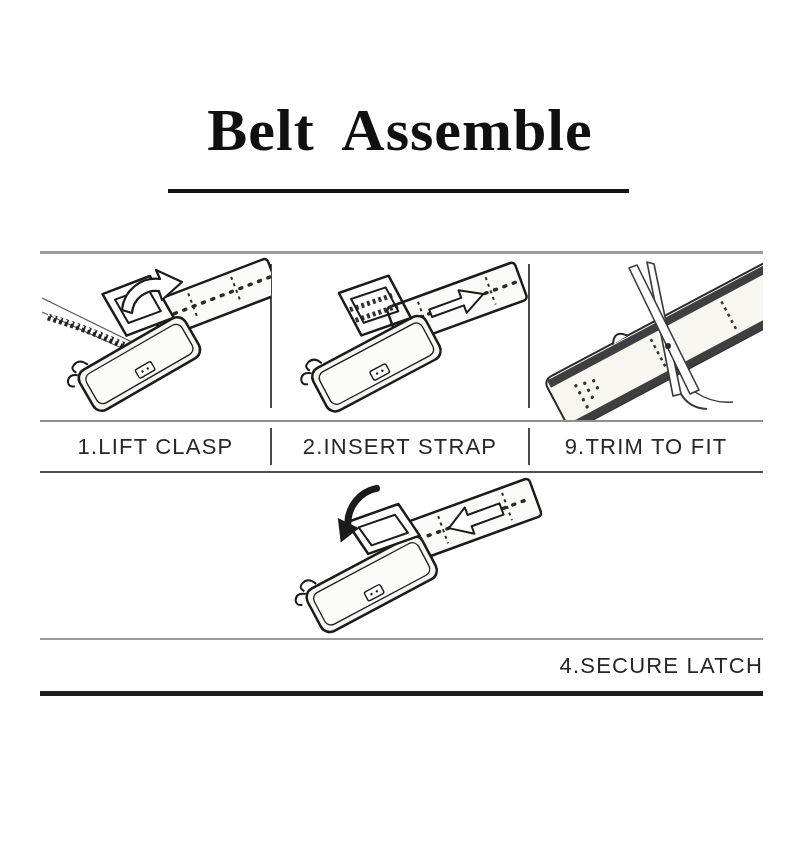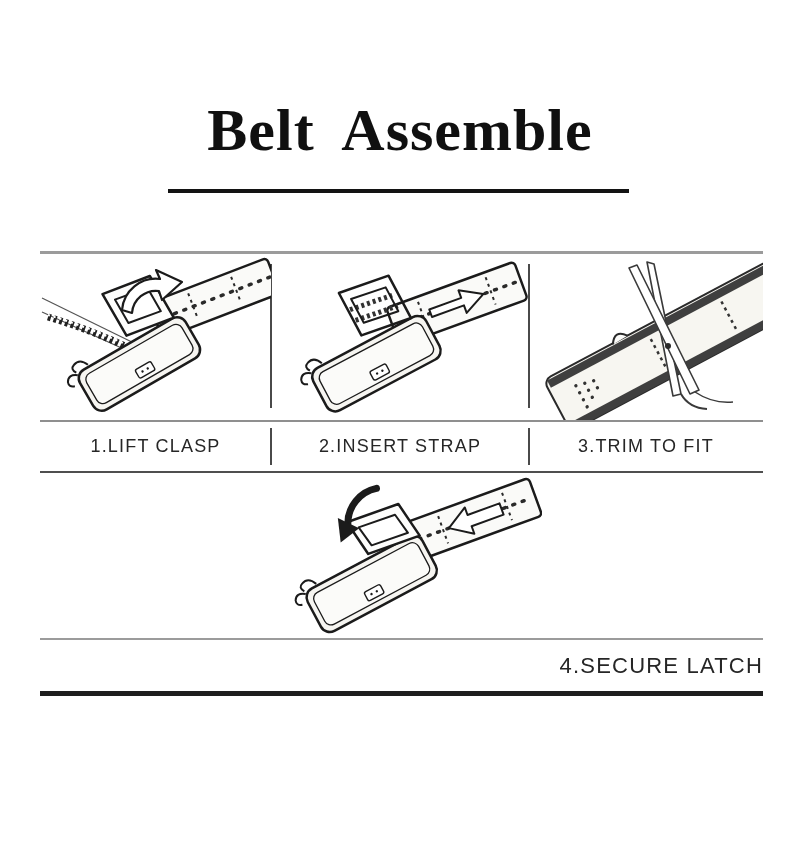--- a/index.html
+++ b/index.html
@@ -37,21 +37,21 @@
   .vdiv-b1{left:270px;top:428px;height:37px;}
   .vdiv-b2{left:528px;top:428px;height:37px;}
   .cell-illu{position:absolute;top:254px;height:167px;}
   .cell-1{left:40px;width:231px;}
   .cell-2{left:271px;width:258px;}
   .cell-3{left:529px;width:234px;}
   .cell-4{position:absolute;left:258px;top:477px;width:284px;height:160px;}
   .step-label{
     position:absolute;top:422px;height:49px;line-height:49px;
     text-align:center;
-    font-size:18px;
+    font-size:22px;
     letter-spacing:1.2px;
     color:#262626;
   }
   .label-1{left:40px;width:231px;}
   .label-2{left:271px;width:258px;}
   .label-3{left:529px;width:234px;}
   .label-4{
     position:absolute;left:40px;top:640px;width:723px;height:51px;line-height:51px;
     text-align:right;font-size:22px;letter-spacing:1.2px;color:#262626;
   }
@@ -156,21 +156,21 @@
       </g>
     </svg>
   </div>
 
   <div class="rule rule-mid-a"></div>
   <div class="vdiv vdiv-b1"></div>
   <div class="vdiv vdiv-b2"></div>
 
   <div class="step-label label-1">1.LIFT CLASP</div>
   <div class="step-label label-2">2.INSERT STRAP</div>
-  <div class="step-label label-3">3.TRIM TO FIT</div>
+  <div class="step-label label-3">9.TRIM TO FIT</div>
 
   <div class="rule rule-mid-b"></div>
 
   <div class="cell-4">
     <svg viewBox="0 0 284 160" width="284" height="160">
       <g transform="rotate(-20 205 46)">
         <rect x="150" y="26" width="132" height="40" rx="4" fill="#fafaf8" stroke="#1b1b1b" stroke-width="2.5"></rect>
         <line x1="158" y1="46" x2="276" y2="46" stroke="#2a2a2a" stroke-width="3.5" stroke-dasharray="2,8" stroke-linecap="round"></line>
         <line x1="184" y1="31" x2="184" y2="60" stroke="#2a2a2a" stroke-width="2" stroke-dasharray="3,4"></line>
         <line x1="252" y1="31" x2="252" y2="60" stroke="#2a2a2a" stroke-width="2" stroke-dasharray="3,4"></line>

